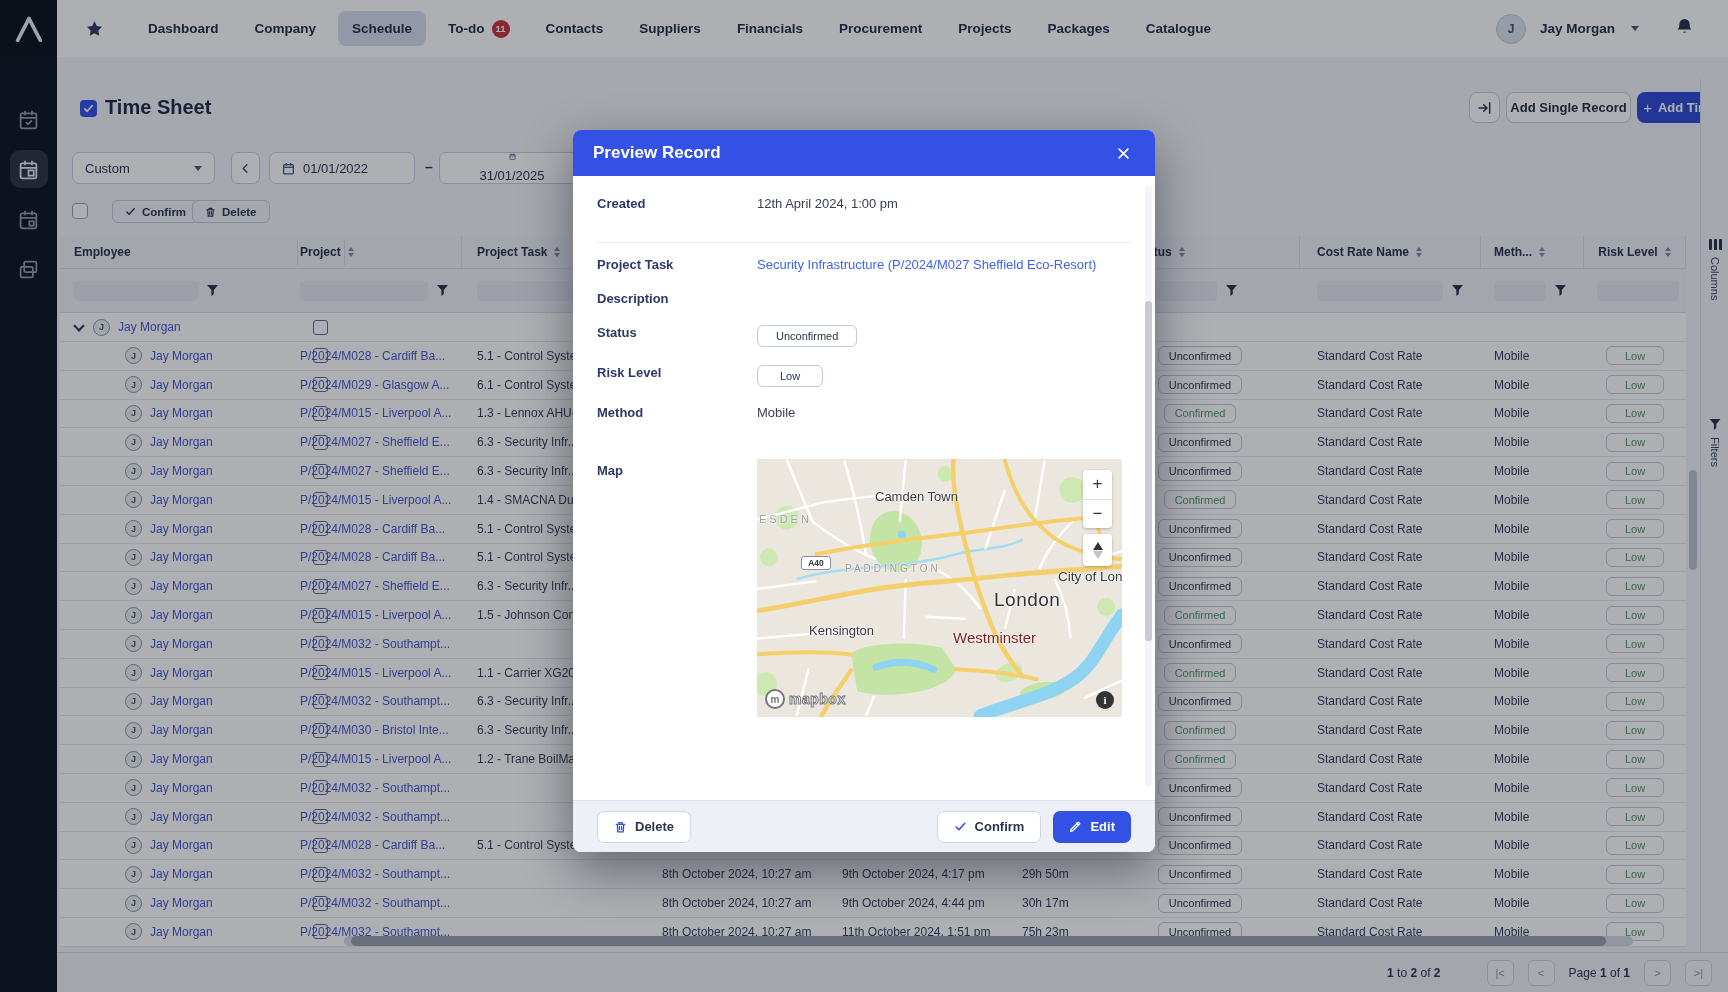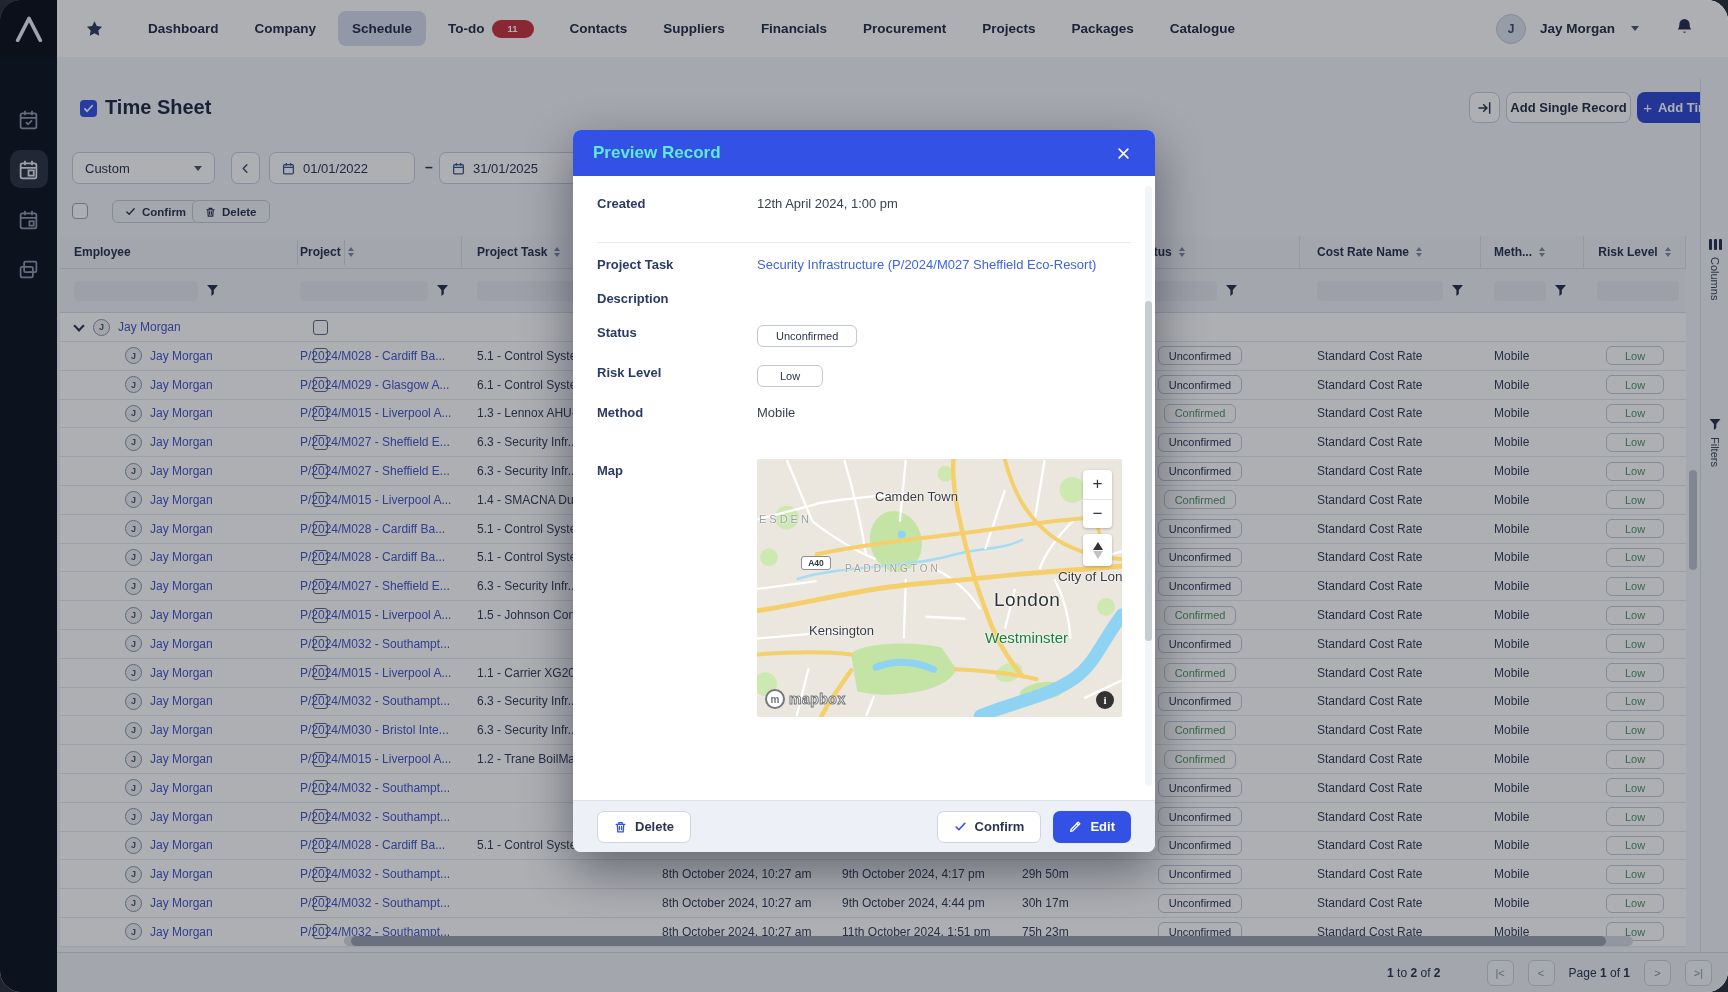--- a/index.html
+++ b/index.html
@@ -1,35 +1,35 @@
 <!DOCTYPE html>
 <html><head>
 <meta charset="utf-8">
 <style>
   * { margin:0; padding:0; box-sizing:border-box; }
   html,body { background:#20242e; }
   body { font-family:"Liberation Sans", sans-serif; }
-  .stage { position:relative; width:1728px; height:992px; overflow:hidden; background:#f3f4f8;border-radius:21px; }
+  .stage { position:relative; width:1728px; height:992px; overflow:hidden; background:#f3f4f8; }
 
   
   .sidebar { position:absolute; left:0; top:0; width:57px; height:992px; background:#0c111e; z-index:10; }
   .logo { position:absolute; left:0; top:0; width:57px; height:57px; display:flex; align-items:center; justify-content:center; background:#0a0e19; }
   .side-icons { position:absolute; top:100px; left:0; width:57px; display:flex; flex-direction:column; align-items:center; gap:12px; }
   .side-btn { width:38px; height:38px; border-radius:10px; display:flex; align-items:center; justify-content:center; }
   .side-btn.active { background:#2a3141; }
   .side-btn svg { stroke:#8f99ad; }
   .side-btn.active svg { stroke:#e8ecf5; }
 
   
   .topnav { position:absolute; left:57px; top:0; width:1671px; height:57px; background:#ffffff; display:flex; align-items:center; }
   .nav-star { margin-left:28px; display:flex; align-items:center; }
   .nav-items { display:flex; align-items:center; margin-left:30px; gap:8px; }
   .nav-item { position:relative; padding:10px 14px; font-size:13.5px; font-weight:700; color:#222c45; border-radius:8px; cursor:pointer; white-space:nowrap; display:flex; align-items:center; gap:7px; }
   .nav-item.active { background:#d8ddef; }
-  .nav-badge { background:#c8323c; color:#fff; font-size:9.5px; font-weight:700; min-width:18px; height:18px; border-radius:9px; display:flex; align-items:center; justify-content:center; padding:0 16px; }
+  .nav-badge { background:#c8323c; color:#fff; font-size:9.5px; font-weight:700; min-width:18px; height:18px; border-radius:9px; display:flex; align-items:center; justify-content:center; padding:0 4px; }
   .nav-right { position:absolute; right:34px; top:0; height:57px; display:flex; align-items:center; gap:14px; }
   .avatar { width:30px; height:30px; border-radius:50%; background:#dde4ec; border:1px solid #c3ccd8; color:#3c5068; font-size:12px; font-weight:700; display:flex; align-items:center; justify-content:center; }
   .user-name { font-size:13.5px; font-weight:700; color:#222c45; }
   .caret-down { width:0; height:0; border-left:4px solid transparent; border-right:4px solid transparent; border-top:5px solid #49536d; margin-left:2px; }
   .bell { margin-left:22px; }
 
   
   .crumbbar { position:absolute; left:57px; top:57px; width:1671px; height:22px; background:#e3e7f3; display:flex; align-items:center; }
   .crumb { margin-left:42px; display:flex; align-items:center; gap:6px; font-size:10.5px; font-weight:700; color:#2b3a66; }
 
@@ -43,21 +43,21 @@
   .btn-bulk { position:absolute; left:1580px; top:0; width:133px; height:31px; background:#2e48d4; border:none; color:#fff; }
   .btn-bulk .plus { font-size:15px; font-weight:400; margin-right:-2px; }
 
   
   .filter-row { position:absolute; left:57px; top:152px; height:32px; width:1320px; }
   .select { position:absolute; left:15px; top:0; width:143px; height:32px; background:#fff; border:1px solid #c7cddb; border-radius:7px; display:flex; align-items:center; justify-content:space-between; padding:0 12px; font-size:13px; color:#2a3350; font-weight:400; }
   .nav-back { position:absolute; left:174px; top:0; width:29px; height:32px; background:#fff; border:1px solid #c3cbe0; border-radius:7px; display:flex; align-items:center; justify-content:center; }
   .datebox { position:absolute; top:0; height:32px; background:#fff; border:1px solid #c7cddb; border-radius:7px; display:flex; align-items:center; gap:8px; padding:0 12px; font-size:13px; color:#2a3350; }
   .date-from { left:212px; width:146px; }
   .date-sep { position:absolute; left:368px; top:7px; font-size:14px; color:#2a3350; font-weight:700; }
-  .date-to { left:382px; width:146px; }
+  .date-to { left:382px; width:146px;flex-direction:column; }
 
   
   .bulk-row { position:absolute; left:57px; top:200px; height:24px; width:1671px; }
   .bulk-check { position:absolute; left:15px; top:3px; width:16px; height:16px; border:1.5px solid #9aa3b8; border-radius:4px; background:#fff; }
   .mini-btn { position:absolute; top:0; height:23px; background:#f2f3f7; border:1px solid #c3c9d8; border-radius:6px; display:flex; align-items:center; gap:6px; padding:0 12px; font-size:11.5px; font-weight:700; color:#2a3350; }
   .mini-confirm { left:55px; }
   .mini-delete { left:135px; }
 
   
   .tablewrap { position:absolute; left:60px; top:236px; width:1626px; }
@@ -114,21 +114,21 @@
   .pagebar { position:absolute; left:57px; top:952px; width:1671px; height:40px; background:#f0f1f6; border-top:1px solid #d4d7e0; }
   .pg-cluster { position:absolute; right:16px; top:0; height:40px; display:flex; align-items:center; gap:14px; font-size:12px; color:#2a3350; }
   .pg-text b { font-weight:700; }
   .pg-btn { width:27px; height:26px; background:#f6f7fa; border:1px solid #ccd1dd; border-radius:6px; display:flex; align-items:center; justify-content:center; color:#8a91a6; font-size:11px; }
   .pg-gap { width:18px; }
 
   
   .dim { position:absolute; inset:0; background:rgba(16,20,33,0.34); z-index:40; }
   .modal { position:absolute; left:573px; top:130px; width:582px; height:722px; background:#fff; border-radius:8px; box-shadow:0 18px 50px rgba(10,14,28,.45); z-index:50; overflow:hidden; }
   .modal-head { height:46px; background:#3352e5; display:flex; align-items:center; justify-content:space-between; padding:0 20px; }
-  .modal-title { color:#5eead4; font-size:17px; font-weight:700; }
+  .modal-title { color:#ffffff; font-size:17px; font-weight:700; }
   .modal-close { color:#fff; font-size:16px; width:24px; height:24px; display:flex; align-items:center; justify-content:center; cursor:pointer; }
   .modal-body { position:relative; height:624px; padding:20px 24px 0 24px; }
   .m-row { display:flex; align-items:flex-start; min-height:34px; }
   .m-label { width:160px; flex:0 0 auto; font-size:13px; font-weight:700; color:#2b3a66; }
   .m-val { font-size:13px; color:#3a4152; }
   .m-link { font-size:13px; color:#3e63e8; }
   .m-div { height:1px; background:#e8eaf0; margin:12px 0 14px 0; }
   .m-row.tall { min-height:40px; }
   .modal-scroll { position:absolute; right:3px; top:10px; width:7px; height:600px; background:#f3f4f7; border-radius:4px; }
   .modal-scroll-thumb { position:absolute; left:0; top:115px; width:7px; height:340px; background:#c7cbd4; border-radius:4px; }
@@ -139,21 +139,21 @@
 
   
   .map { position:relative; width:365px; height:258px; margin-top:14px; border-radius:2px; overflow:hidden; background:#ebe7de; flex:0 0 auto; }
   .maplabel { position:absolute; color:#383c42; white-space:nowrap; text-shadow:0 0 2px #fff,0 0 2px #fff; }
   .ml-esden { left:2px; top:54px; font-size:11px; letter-spacing:3px; color:#9aa0a6; }
   .ml-camden { left:118px; top:30px; font-size:13px; }
   .ml-paddington { left:88px; top:104px; font-size:10px; letter-spacing:3px; color:#a29c91; }
   .ml-city { left:301px; top:110px; font-size:13.5px; }
   .ml-london { left:237px; top:130px; font-size:19px; color:#2f3338; letter-spacing:0.5px; }
   .ml-kensington { left:52px; top:164px; font-size:13px; }
-  .ml-westminster { left:196px; top:170px; font-size:15px; color:#15803d;margin-left:32px; }
+  .ml-westminster { left:196px; top:170px; font-size:15px; color:#7f1d1d; }
   .a40badge { position:absolute; left:44px; top:97px; width:30px; height:14px; background:#fff; border:1px solid #8a8f98; border-radius:3px; font-size:8.5px; font-weight:700; color:#33373c; display:flex; align-items:center; justify-content:center; }
   .map-zoomctl { position:absolute; right:10px; top:11px; width:29px; height:58px; background:#fff; border-radius:4px; box-shadow:0 1px 3px rgba(0,0,0,.25); display:flex; flex-direction:column; }
   .map-zoomctl .zb { flex:1; display:flex; align-items:center; justify-content:center; font-size:17px; color:#333; }
   .map-zoomctl .zb:first-child { border-bottom:1px solid #e2e2e2; }
   .map-compass { position:absolute; right:10px; top:75px; width:29px; height:32px; background:#fff; border-radius:4px; box-shadow:0 1px 3px rgba(0,0,0,.25); display:flex; flex-direction:column; align-items:center; justify-content:center; }
   .tri-up { width:0; height:0; border-left:5px solid transparent; border-right:5px solid transparent; border-bottom:8px solid #333; }
   .tri-dn { width:0; height:0; border-left:5px solid transparent; border-right:5px solid transparent; border-top:8px solid #c2c2c2; margin-top:1px; }
   .mapbox-logo { position:absolute; left:8px; bottom:8px; display:flex; align-items:center; gap:4px; }
   .mb-circle { width:20px; height:20px; border-radius:50%; background:#fff; border:2px solid #75777b; display:flex; align-items:center; justify-content:center; font-size:10px; color:#75777b; font-weight:700; }
   .mb-word { font-size:14px; font-weight:700; color:#fff; -webkit-text-stroke:1px #75777b; letter-spacing:0.5px; }

